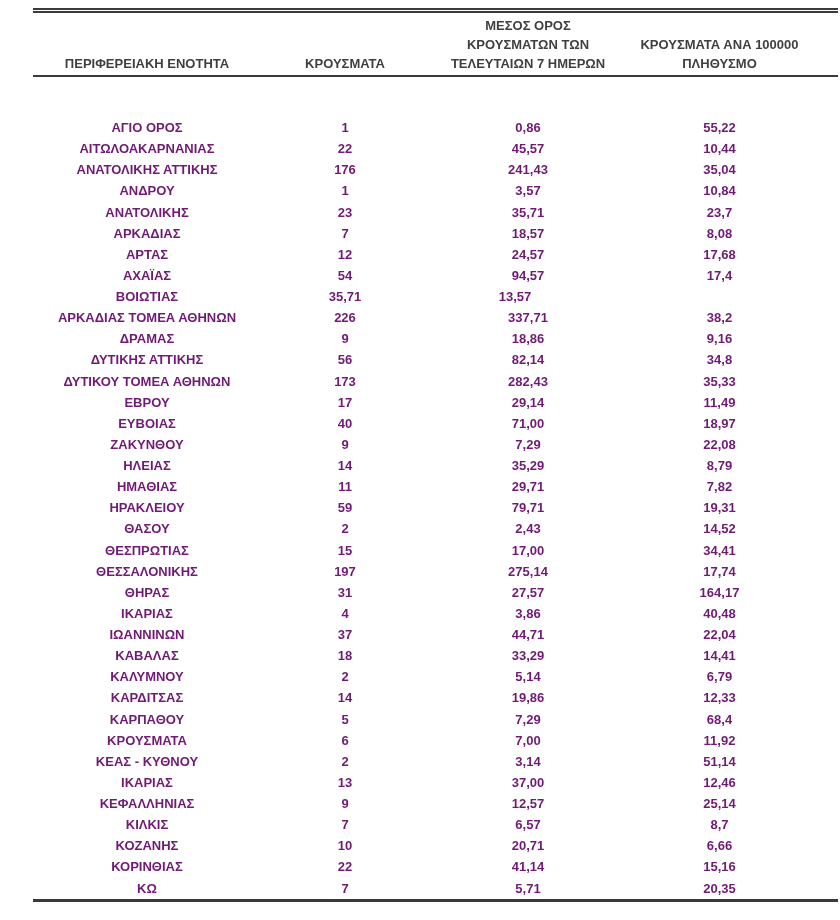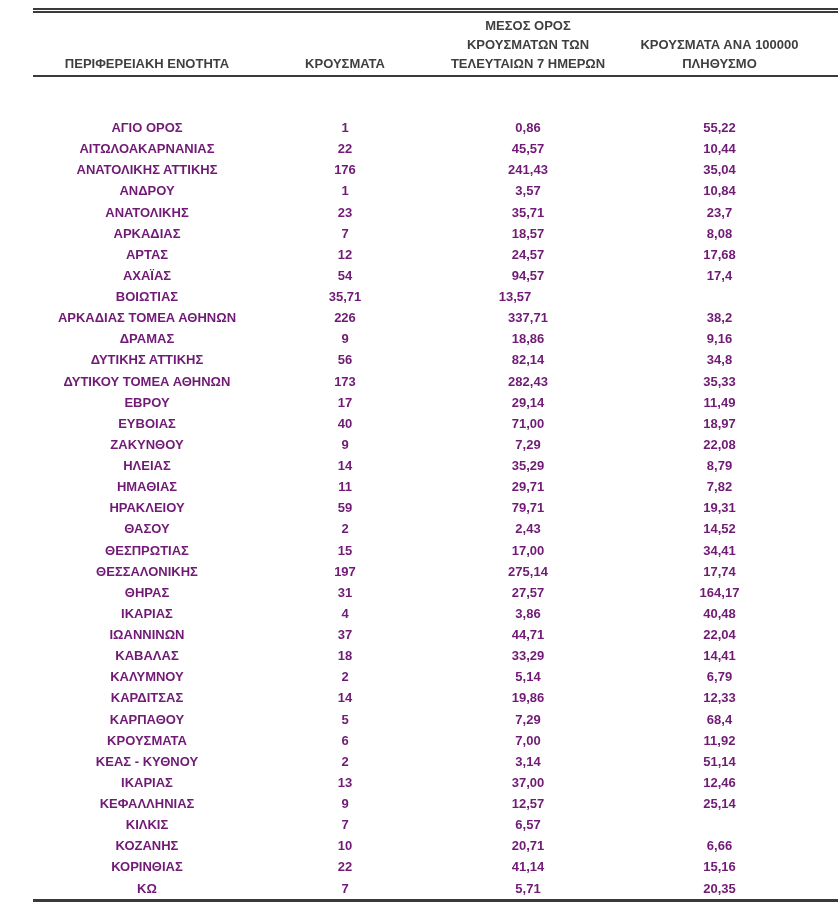--- a/index.html
+++ b/index.html
@@ -288,20 +288,21 @@
         <div class="trow">
           <span class="cell c1">ΚΕΦΑΛΛΗΝΙΑΣ</span>
           <span class="cell c2">9</span>
           <span class="cell c3">12,57</span>
           <span class="cell c4">25,14</span>
         </div>
         <div class="trow">
           <span class="cell c1">ΚΙΛΚΙΣ</span>
           <span class="cell c2">7</span>
           <span class="cell c3">6,57</span>
+          <span class="cell c4">8,7</span>
         </div>
         <div class="trow">
           <span class="cell c1">ΚΟΖΑΝΗΣ</span>
           <span class="cell c2">10</span>
           <span class="cell c3">20,71</span>
           <span class="cell c4">6,66</span>
         </div>
         <div class="trow">
           <span class="cell c1">ΚΟΡΙΝΘΙΑΣ</span>
           <span class="cell c2">22</span>

